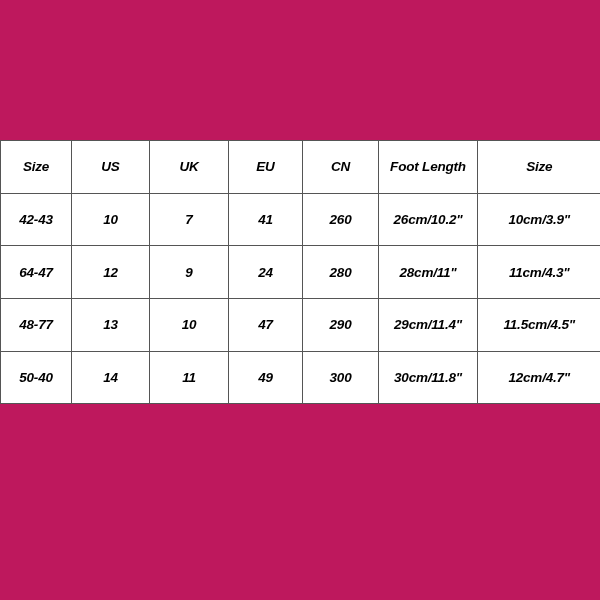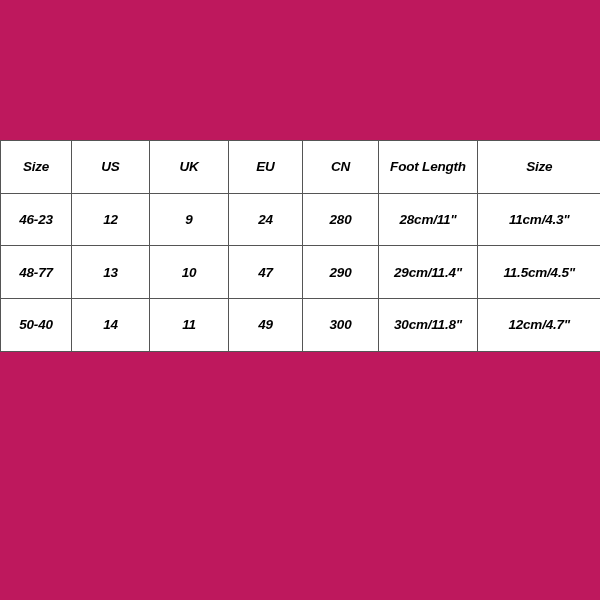--- a/index.html
+++ b/index.html
@@ -103,21 +103,30 @@
           <th class="hdr-cell">US</th>
           <th class="hdr-cell">UK</th>
           <th class="hdr-cell">EU</th>
           <th class="hdr-cell">CN</th>
           <th class="hdr-cell">Foot Length</th>
           <th class="hdr-cell">Size</th>
         </tr>
       </thead>
       <tbody>
         <tr>
-          <td>46-23</td>
+          <td>42-43</td>
+          <td>10</td>
+          <td>7</td>
+          <td>41</td>
+          <td>260</td>
+          <td class="foot-cell">26cm/10.2"</td>
+          <td class="wide-cell">10cm/3.9"</td>
+        </tr>
+        <tr>
+          <td>64-47</td>
           <td>12</td>
           <td>9</td>
           <td>24</td>
           <td>280</td>
           <td class="foot-cell">28cm/11"</td>
           <td class="wide-cell">11cm/4.3"</td>
         </tr>
         <tr>
           <td>48-77</td>
           <td>13</td>

